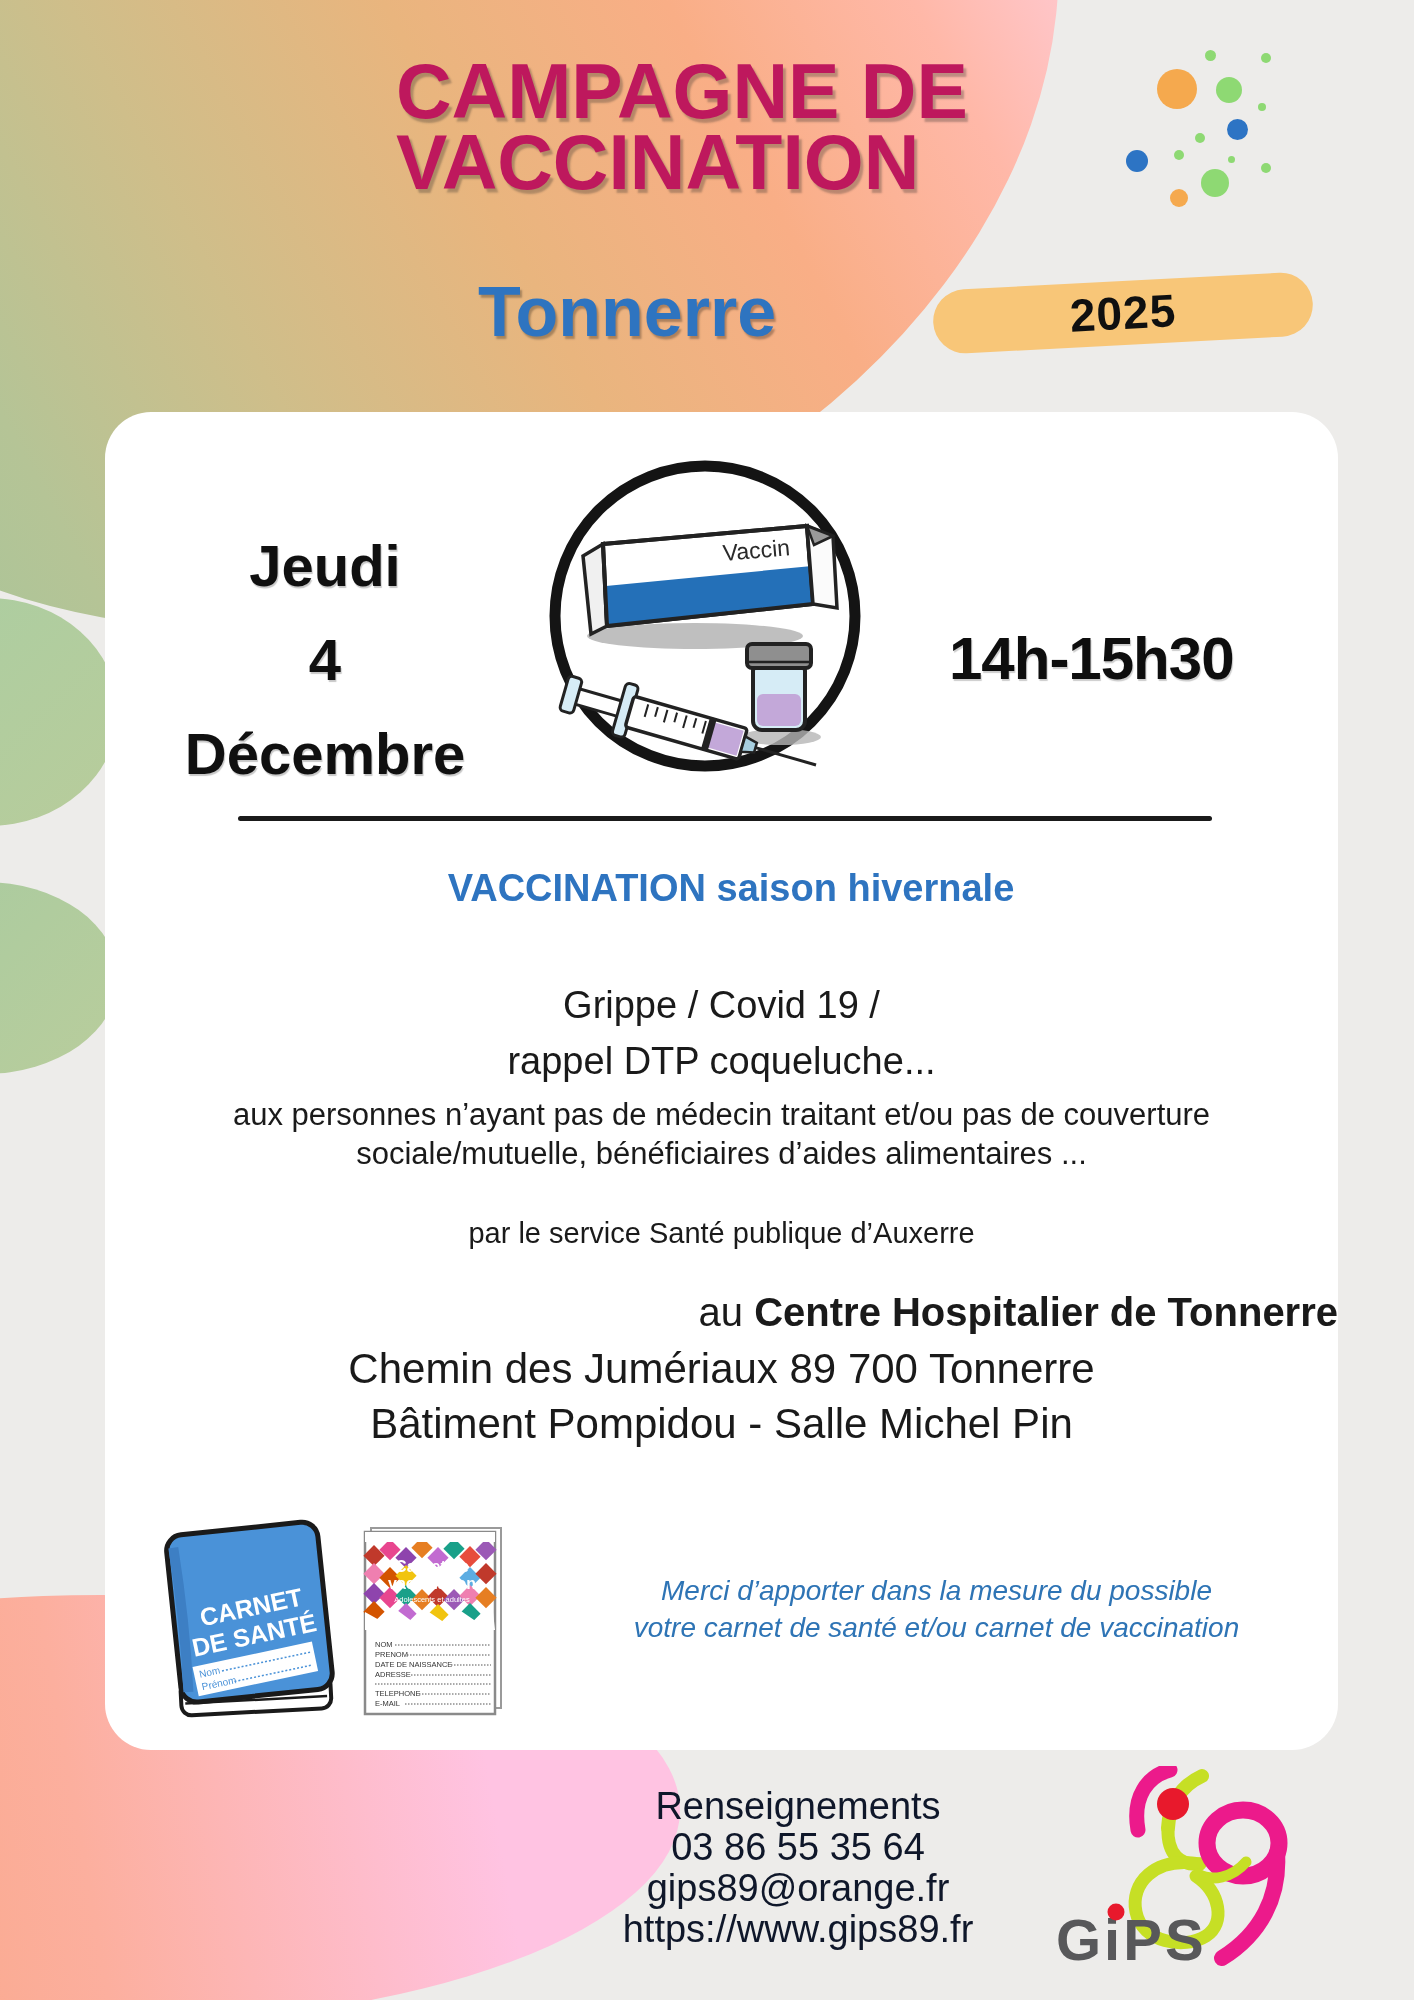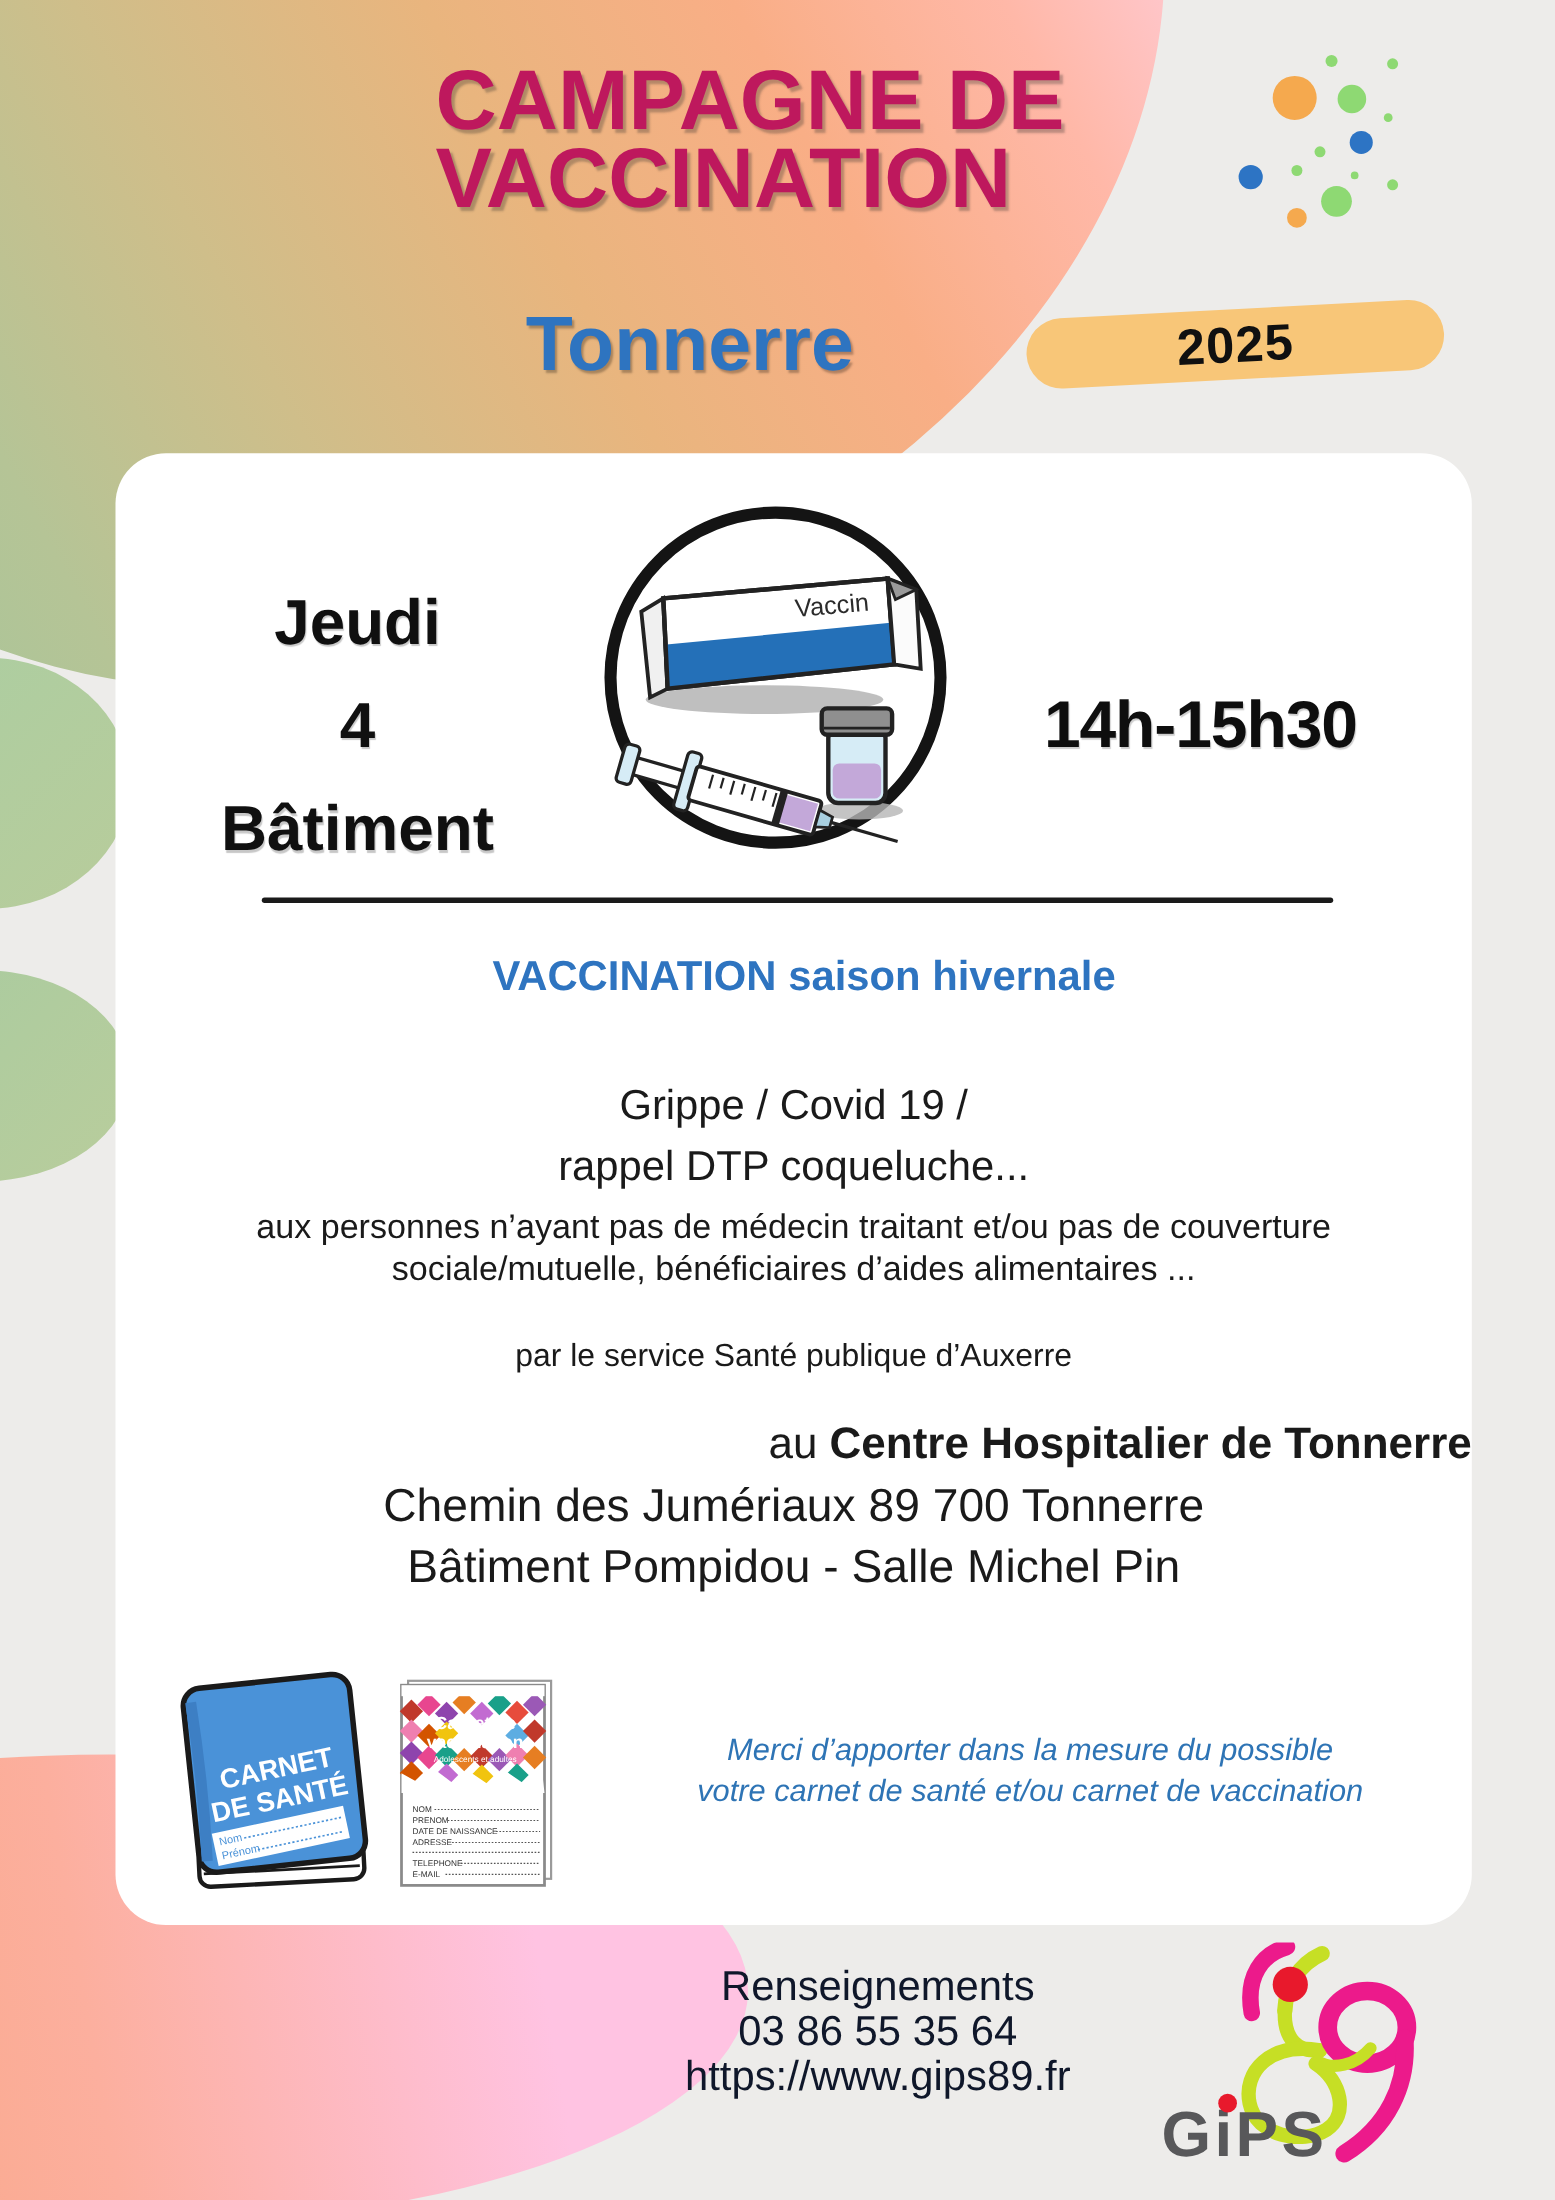--- a/index.html
+++ b/index.html
@@ -118,21 +118,21 @@
   <div class="city">Tonnerre</div>
   <div class="year-badge">
     <span>2025</span>
   </div>
 
   <div class="card">
 
     <div class="abs date-block">
       <div>Jeudi</div>
       <div>4</div>
-      <div>Bâtiment</div>
+      <div>Décembre</div>
     </div>
 
     <div class="abs icon-circle">
       <svg viewBox="0 0 320 320" width="320" height="320">
         <circle cx="160" cy="160" r="150" fill="#ffffff" stroke="#141414" stroke-width="11"></circle>
 
         <ellipse cx="150" cy="180" rx="108" ry="13" fill="#a9a9a9" opacity="0.75"></ellipse>
         <ellipse cx="236" cy="281" rx="40" ry="8" fill="#b5b5b5" opacity="0.8"></ellipse>
 
         <polygon points="38,100 58,88 62,170 46,178" fill="#f0f0f0" stroke="#222" stroke-width="3.5"></polygon>
@@ -270,20 +270,21 @@
     <div class="abs note">
       <div>Merci d’apporter dans la mesure du possible</div>
       <div>votre carnet de santé et/ou carnet de vaccination</div>
     </div>
 
   </div>
 
   <div class="contact">
     <div>Renseignements</div>
     <div>03 86 55 35 64</div>
+    <div>gips89@orange.fr</div>
     <div>https://www.gips89.fr</div>
   </div>
 
   <div class="gips-logo">
     <svg viewBox="0 0 300 218" width="300" height="218">
       <g fill="none" stroke-linecap="round">
 
         <path d="M 88,64 C 82,30 98,10 120,4" stroke="#ec1a8b" stroke-width="15"></path>
 
         <path d="M 152,10 C 130,20 119,40 118,62" stroke="#c6df25" stroke-width="14"></path>

